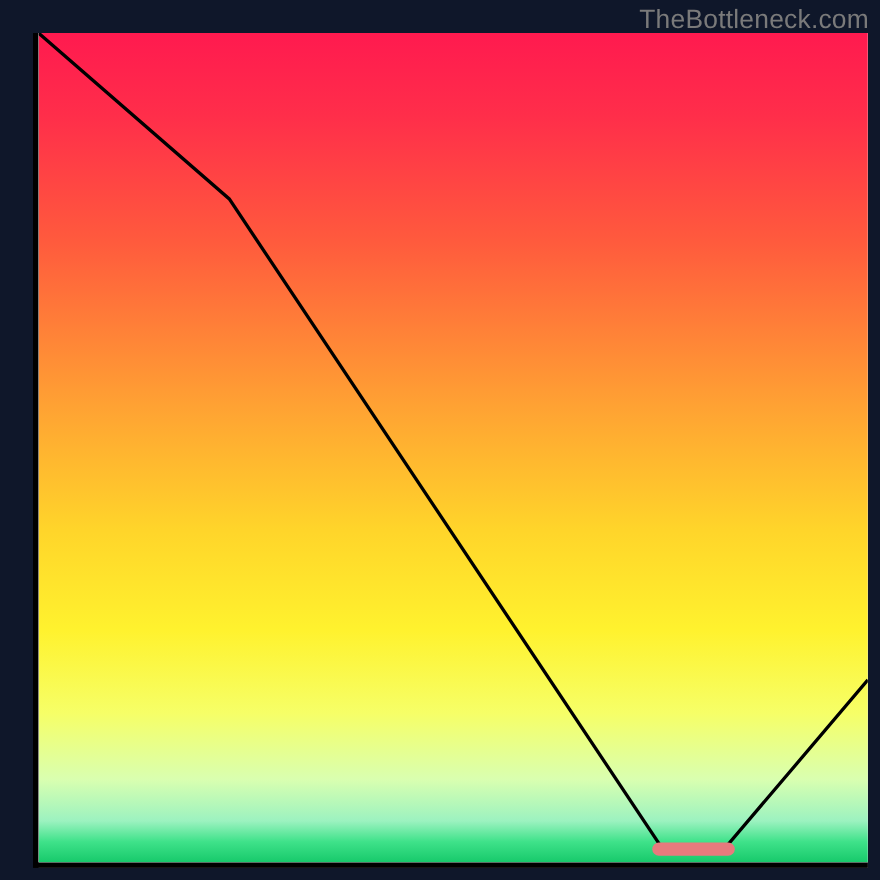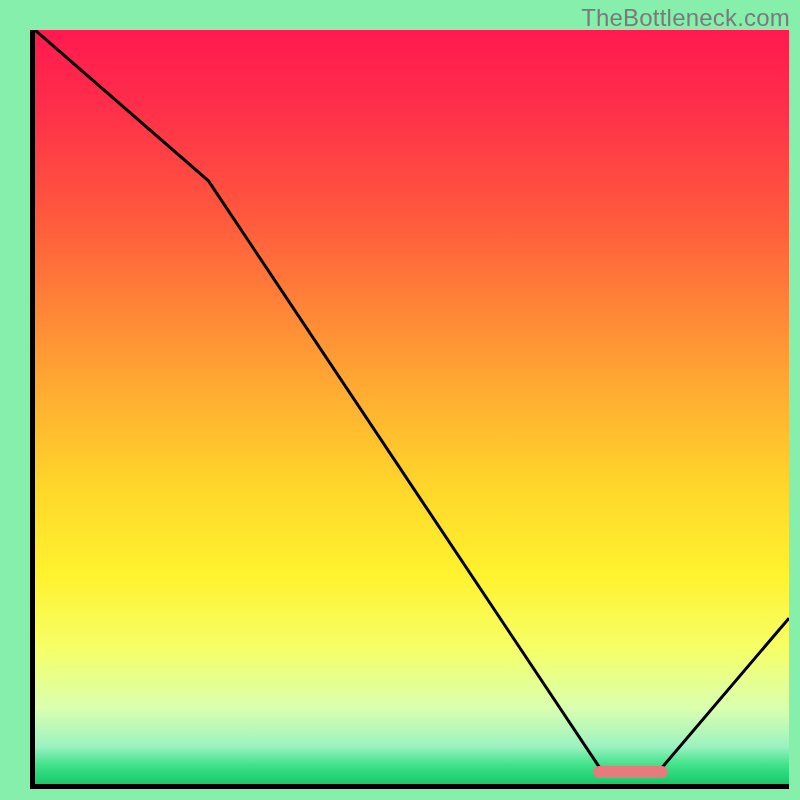--- a/index.html
+++ b/index.html
@@ -7,21 +7,21 @@
     padding: 0;
     width: 800px;
     height: 800px;
     font-family: Arial, Helvetica, sans-serif;
     background: #000;
   }
   .wrap {
     position: relative;
     width: 800px;
     height: 800px;
-    background: #86efac;
+    background: #0f172a;
   }
   .attribution {
     position: absolute;
     top: 4px;
     right: 10px;
     color: #7a7a7a;
     font-size: 24px;
     letter-spacing: 0.2px;
   }
   .axes {

